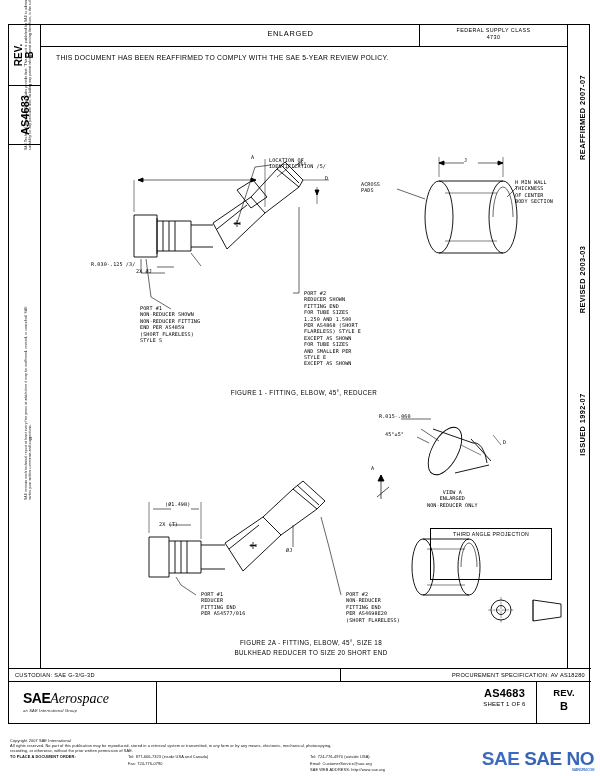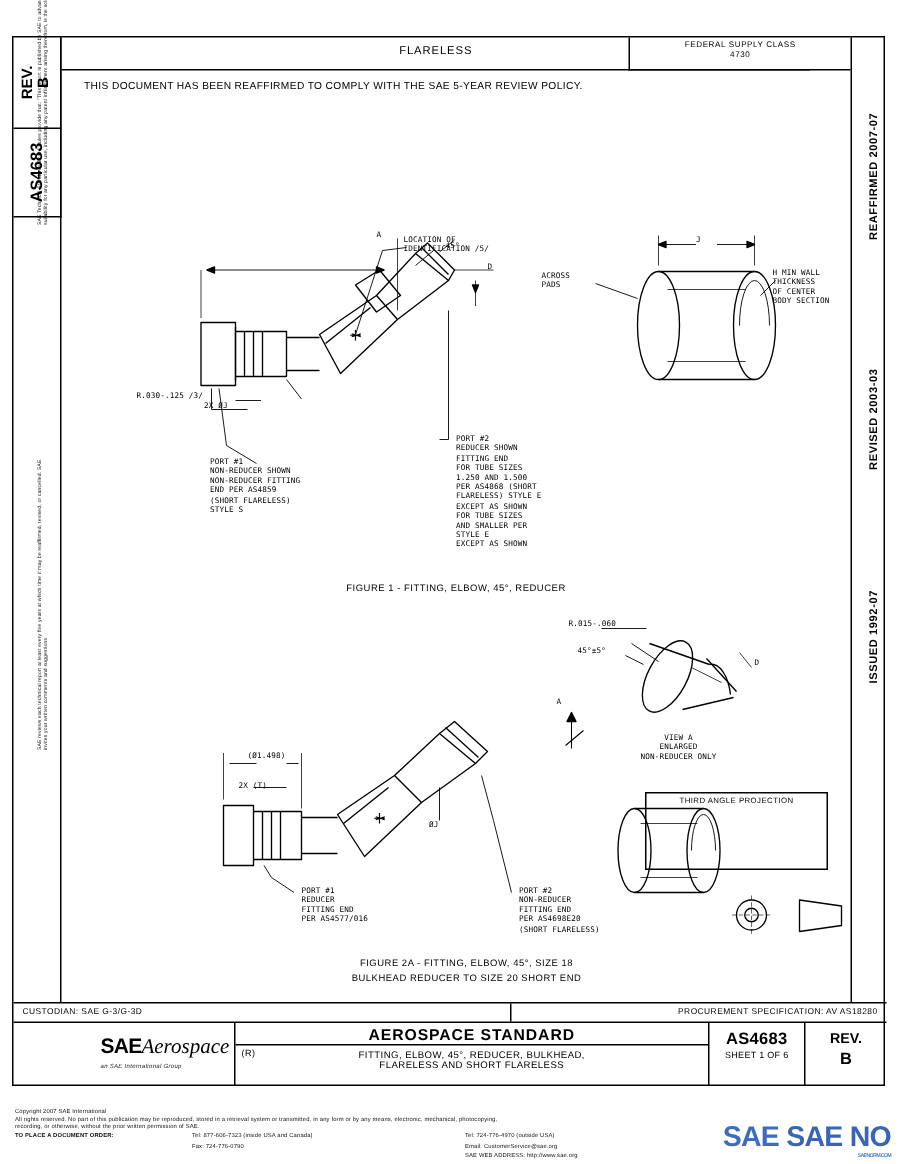--- a/index.html
+++ b/index.html
@@ -131,21 +131,21 @@
   .tb-logo { position:absolute; left:0; top:0; width:148px; height:100%; border-right:1.2px solid #000; }
   .tb-mid { position:absolute; left:148px; top:0; right:118px; height:100%; border-right:1.2px solid #000; }
   .tb-as { position:absolute; right:54px; top:0; width:64px; height:100%; border-right:1.2px solid #000; text-align:center; }
   .tb-rev { position:absolute; right:0; top:0; width:54px; height:100%; text-align:center; }
 
   .std-title { text-align:center; font-size:10.5px; font-weight:bold; letter-spacing:0.6px; padding-top:2px; border-bottom:1.2px solid #000; height:15px; }
   .std-sub { padding-top:3px; font-size:6.4px; letter-spacing:0.3px; }
   .std-sub .ln { text-align:center; }
   .std-sub .pfx { position:absolute; left:4px; top:18px; font-size:6px; }
 
-  .sae-logo { position:absolute; left:14px; top:7px;margin-left:44px; }
+  .sae-logo { position:absolute; left:14px; top:7px; }
   .sae-word { font-size:14px; font-weight:bold; font-family:"Liberation Sans",sans-serif; letter-spacing:-0.5px; }
   .sae-aero { font-size:14px; font-style:italic; font-family:"Liberation Serif",serif; }
   .sae-tag { font-size:4px; letter-spacing:0.2px; color:#222; margin-top:1px; font-style:italic; }
 
   .tb-as .asnum { font-size:11px; font-weight:bold; padding-top:5px; letter-spacing:0.2px; }
   .tb-as .assheet { font-size:6px; letter-spacing:0.2px; margin-top:2px; }
   .tb-rev .rlab { font-size:9.5px; font-weight:bold; padding-top:5px; }
   .tb-rev .rval { font-size:11px; font-weight:bold; margin-top:2px; }
 
   
@@ -183,21 +183,21 @@
     <div class="vtext">
       <span>REV.</span><br>
       <span>B</span>
     </div>
   </div>
   <div class="revcol-box" id="num-box">
     <div class="vtext">AS4683</div>
   </div>
 
   <div class="rationale-band">
-    <div class="rationale-label">FLARELESS</div>
+    <div class="rationale-label">ENLARGED</div>
   </div>
   <div class="fsc-box">
     <div>FEDERAL SUPPLY CLASS</div>
     <div>4730</div>
   </div>
   <div class="rat-text">THIS DOCUMENT HAS BEEN REAFFIRMED TO COMPLY WITH THE SAE 5-YEAR REVIEW POLICY.</div>
 
   <div class="datecol">
     <div class="dlab" id="d-reaffirmed">REAFFIRMED 2007-07</div>
     <div class="dlab" id="d-revised">REVISED 2003-03</div>
@@ -389,28 +389,20 @@
       <div class="tb-cust">CUSTODIAN: SAE G-3/G-3D</div>
       <div class="tb-proc">PROCUREMENT SPECIFICATION: AV AS18280</div>
     </div>
     <div class="tb-row2">
       <div class="tb-logo">
         <div class="sae-logo">
           <span class="sae-word">SAE</span><span class="sae-aero">Aerospace</span>
           <div class="sae-tag">an SAE International Group</div>
         </div>
       </div>
-      <div class="tb-mid">
-        <div class="std-title">AEROSPACE STANDARD</div>
-        <div class="std-sub">
-          <span class="pfx">(R)</span>
-          <div class="ln">FITTING, ELBOW, 45°, REDUCER, BULKHEAD,</div>
-          <div class="ln">FLARELESS AND SHORT FLARELESS</div>
-        </div>
-      </div>
       <div class="tb-as">
         <div class="asnum">AS4683</div>
         <div class="assheet">SHEET 1 OF 6</div>
       </div>
       <div class="tb-rev">
         <div class="rlab">REV.</div>
         <div class="rval">B</div>
       </div>
     </div>
   </div>

